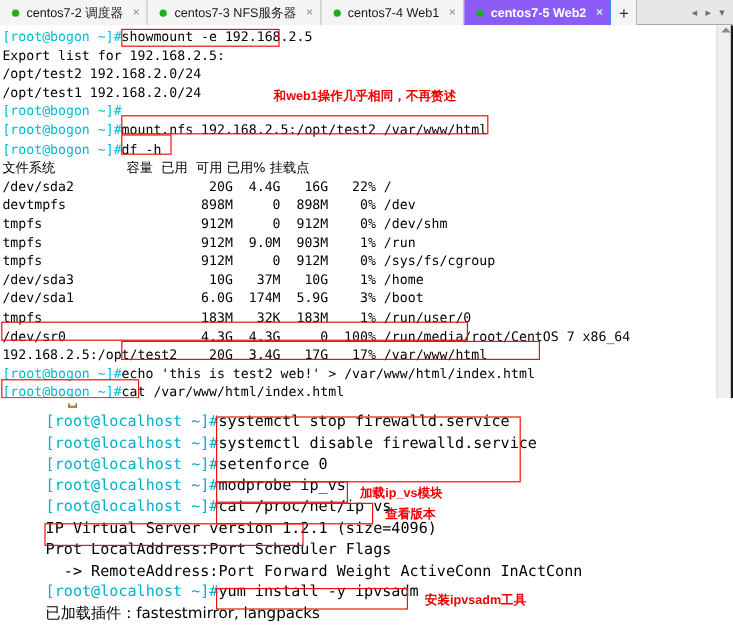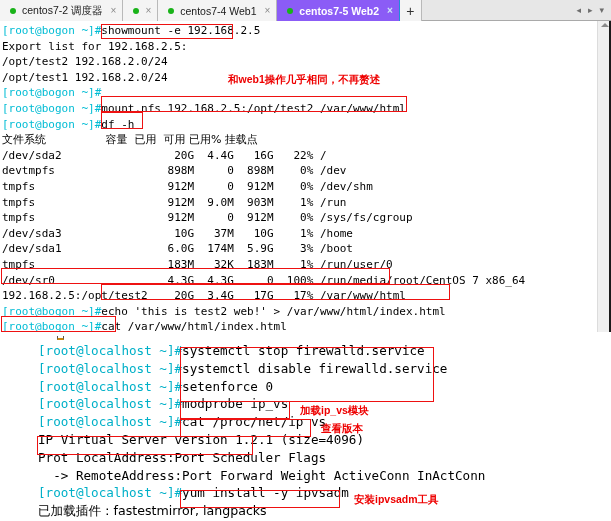--- a/index.html
+++ b/index.html
@@ -143,20 +143,21 @@
 <div id="app">
 
   <div class="tabbar">
     <div class="tab">
       <span class="dot"></span>
       <span class="label">centos7-2 调度器</span>
       <span class="xbtn">×</span>
     </div>
     <div class="tab">
       <span class="dot"></span>
+      <span class="label">centos7-3 NFS服务器</span>
       <span class="xbtn">×</span>
     </div>
     <div class="tab">
       <span class="dot"></span>
       <span class="label">centos7-4 Web1</span>
       <span class="xbtn">×</span>
     </div>
     <div class="tab active">
       <span class="dot"></span>
       <span class="label">centos7-5 Web2</span>

